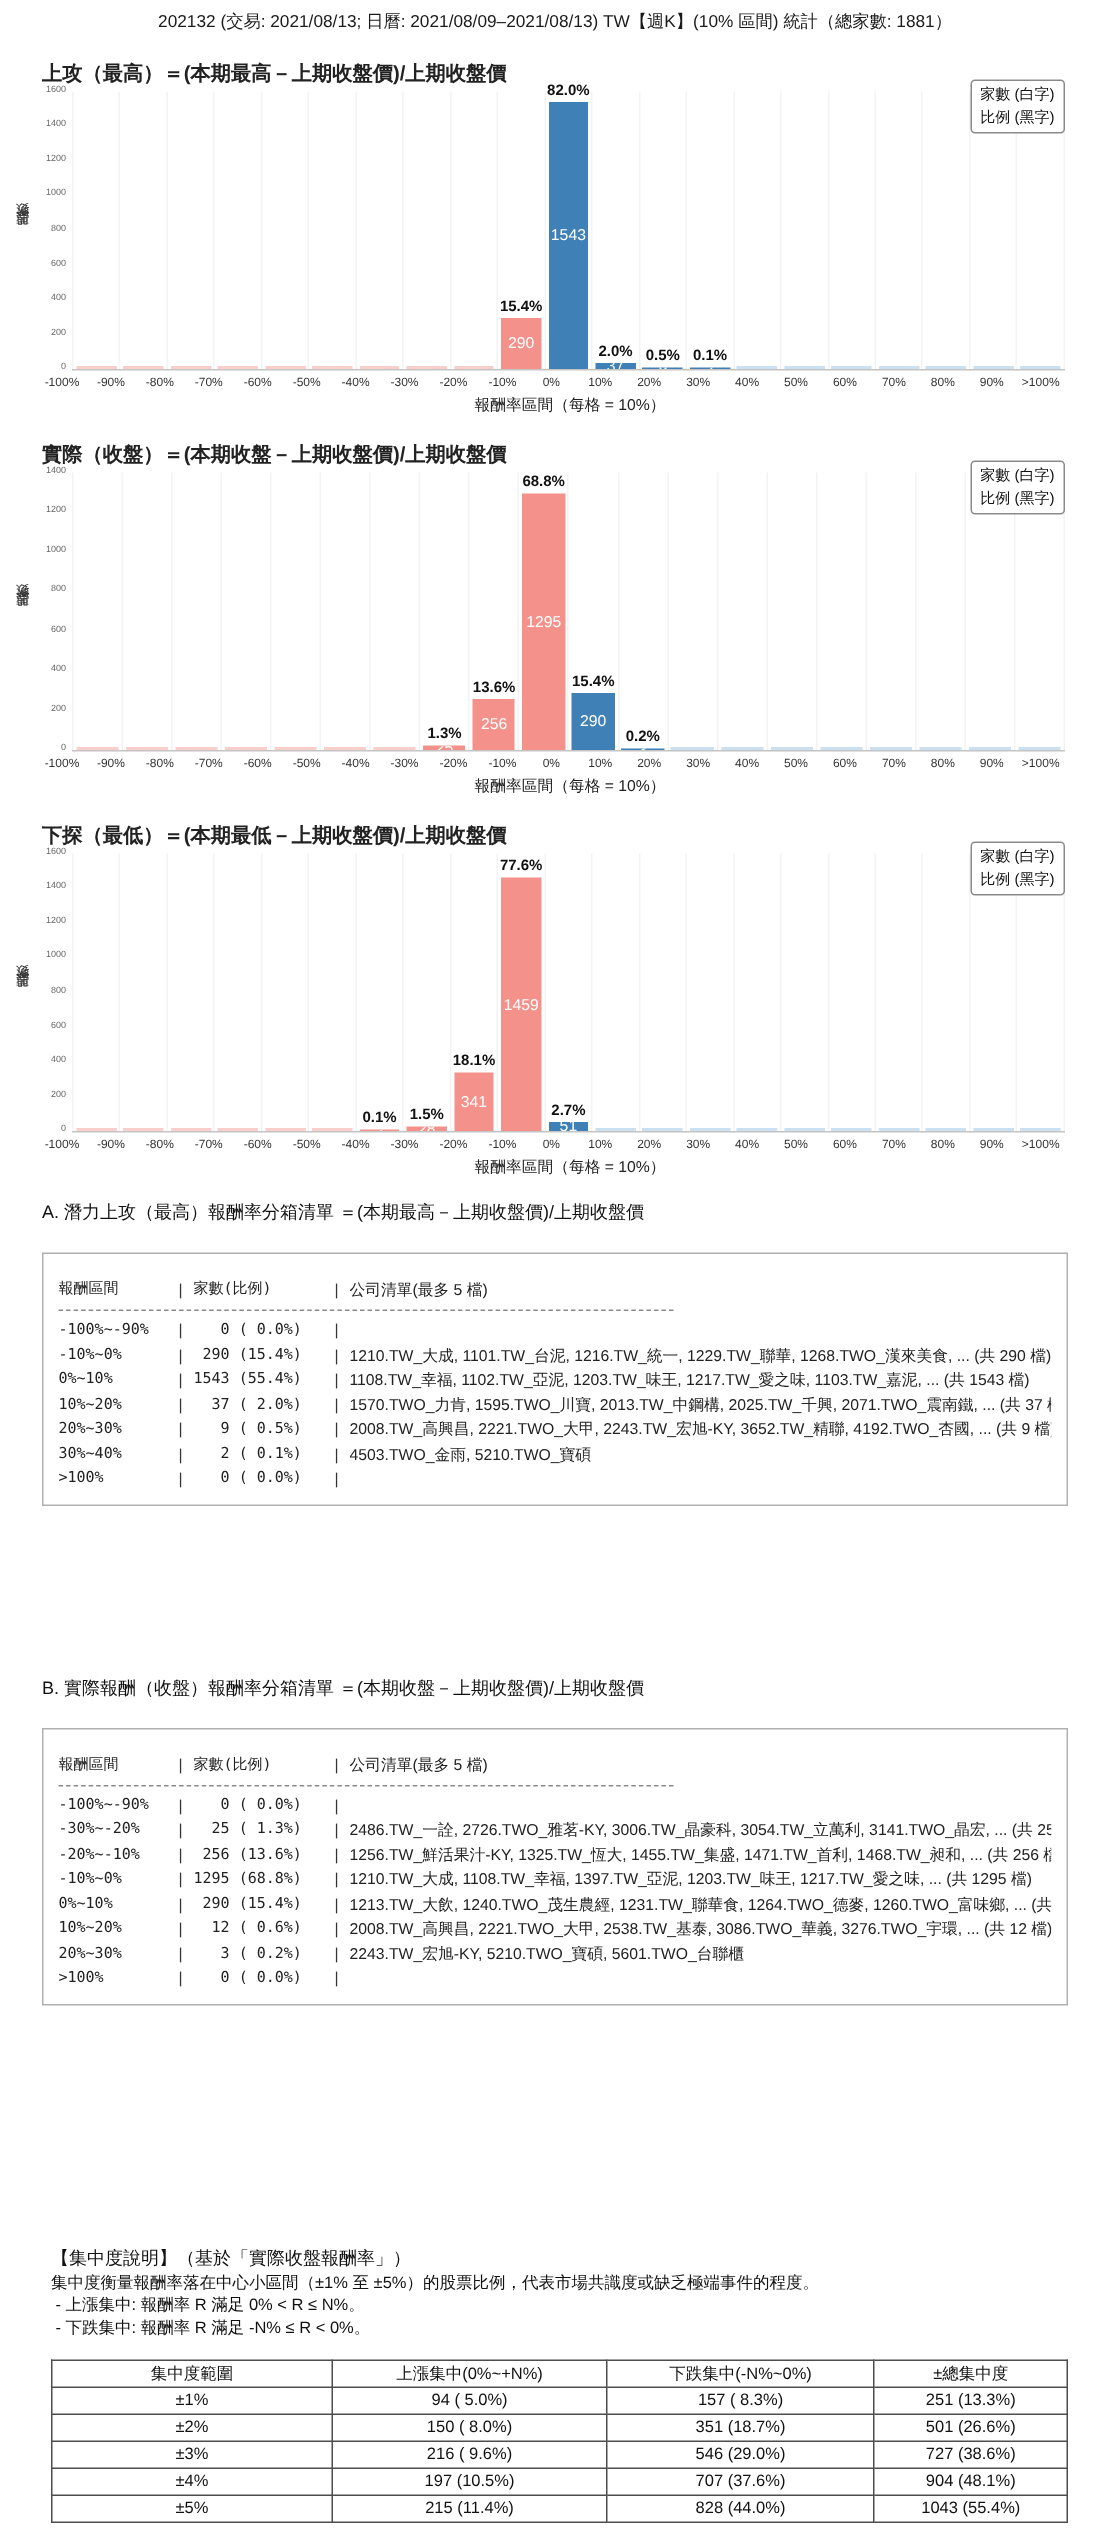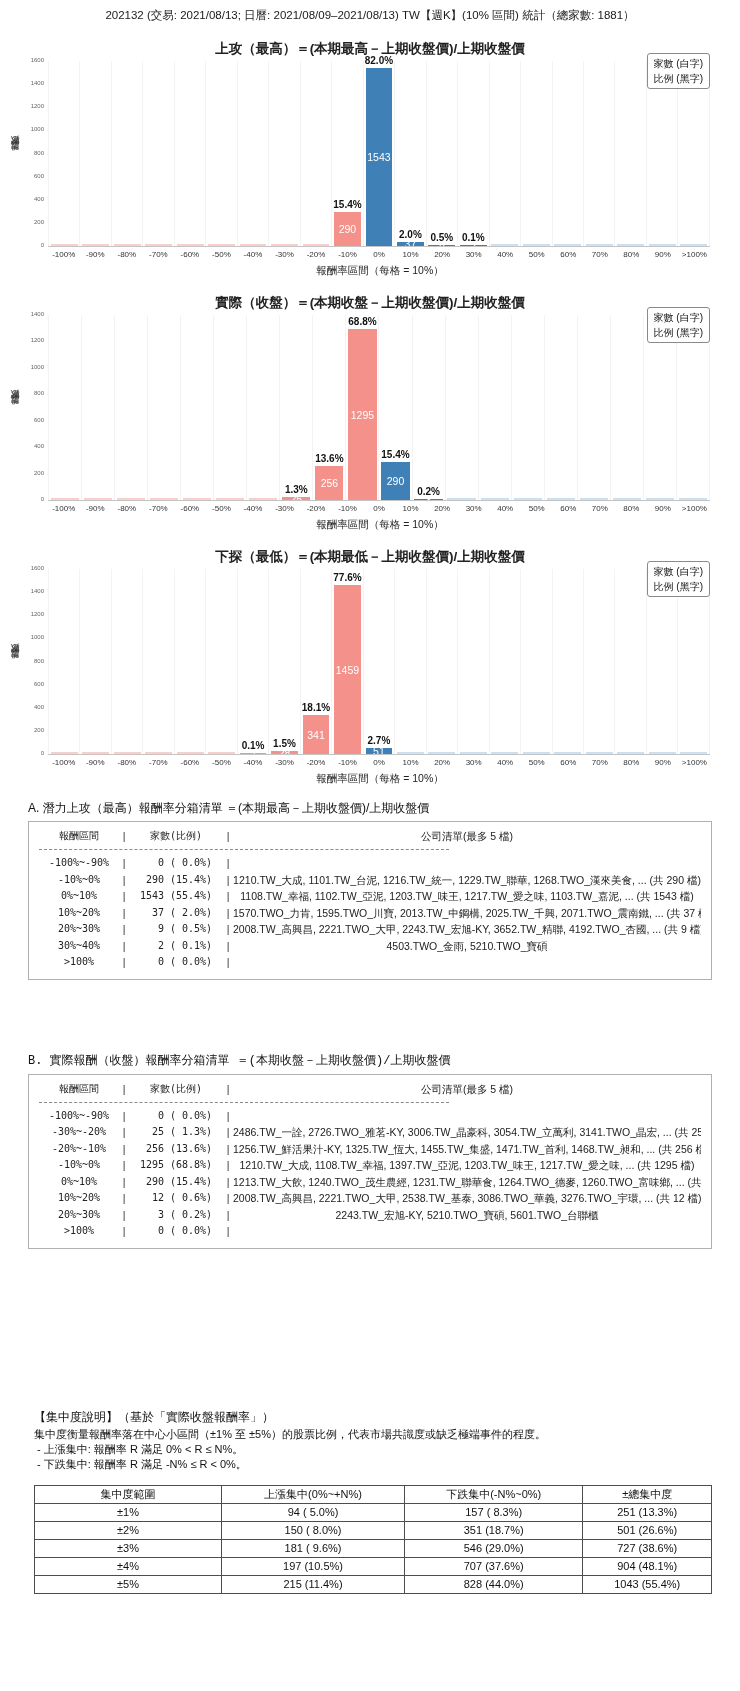--- a/index.html
+++ b/index.html
@@ -2,47 +2,47 @@
 <html><head>
 <meta charset="utf-8">
 <style>
   html,body{margin:0;padding:0;background:#ffffff;}
   body{width:740px;height:1691px;overflow:hidden;position:relative;
        font-family:"Liberation Sans","DejaVu Sans",sans-serif;color:#222;}
   .page-title{padding-top:8px;text-align:center;font-size:11.5px;color:#1a1a1a;line-height:15px;}
 
   
   .chart{position:relative;margin-top:16px;}
-  .chart-title{text-align:center;font-size:13.5px;font-weight:600;color:#222;line-height:20px;}
+  .chart-title{text-align:left;font-size:13.5px;font-weight:600;color:#222;line-height:20px;padding-left:28px;}
   .legend{position:absolute;top:14px;right:30px;border:1px solid #8a8a8a;border-radius:3px;
           background:#fff;padding:2px 6px;font-size:10px;line-height:1.5;color:#111;z-index:3;}
   .chart-body{display:flex;padding:2px 30px 0 8px;}
   .ylab{width:14px;display:flex;align-items:center;justify-content:center;}
   .ylab span{writing-mode:vertical-rl;transform:rotate(180deg);font-size:9px;color:#333;letter-spacing:2px;}
   .ycol{width:26px;position:relative;height:185px;}
   .ytick{position:absolute;right:4px;font-size:6px;color:#666;line-height:7px;}
   .plot{flex:1;position:relative;height:185px;border-bottom:1px solid #c4c4c4;display:flex;align-items:flex-end;}
   .col{flex:1;position:relative;height:100%;border-left:1px solid #f3f3f3;display:flex;align-items:flex-end;justify-content:center;}
   .plot .col:last-child{border-right:1px solid #f3f3f3;}
   .bar{width:88%;position:relative;overflow:hidden;}
   .bar.neg{background:#F4918A;}
   .bar.pos{background:#3F81B7;}
   .count{position:absolute;top:50%;left:50%;transform:translate(-50%,-50%);color:#fff;font-size:10.5px;white-space:nowrap;}
   .pct{position:absolute;left:50%;transform:translateX(-50%);font-size:10px;font-weight:600;color:#111;white-space:nowrap;z-index:2;}
   .stub{width:88%;height:2px;}
   .stub.neg{background:#F8CFCB;}
   .stub.pos{background:#CBE0F1;}
-  .xrow{display:flex;padding:2px 30px 0 48px;}
+  .xrow{display:flex;padding:2px 30px 0 25px;}
   .xrow span{flex:1;text-align:center;font-size:8px;color:#333;line-height:11px;white-space:nowrap;}
   .xtitle{text-align:center;font-size:10.5px;color:#222;margin-top:3px;padding-left:20px;line-height:14px;}
 
   
   .list-heading{margin:16px 28px 0;font-size:12px;color:#111;line-height:15px;}
-  #list-b-heading{margin-top:74px;font-family:Liberation Mono, monospace;}
-  .list-box{margin:5px 28px 0;border:1px solid #ადad;border:1px solid #b0b0b0;padding:5px 10px 8px;background:#fff;text-align:center;}
+  #list-b-heading{margin-top:114px;}
+  .list-box{margin:19px 28px 0;border:1px solid #ადad;border:1px solid #b0b0b0;padding:15px 10px 8px;background:#fff;}
   .lrow{display:flex;font-size:10.5px;line-height:16.5px;color:#222;white-space:nowrap;overflow:hidden;}
   .lrow .rng{width:80px;font-family:"DejaVu Sans Mono","Liberation Mono",monospace;font-size:10px;white-space:pre;flex:none;}
   .lrow .cnt{width:94px;font-family:"DejaVu Sans Mono","Liberation Mono",monospace;font-size:10px;white-space:pre;flex:none;}
   .lrow .sep{width:10px;flex:none;color:#333;}
   .lrow .comp{flex:1;overflow:hidden;}
   .lhead{line-height:18px;}
   .dash{border-top:1px dashed #8a8a8a;width:62%;margin:4px 0 5px;}
 
   
   .conc{margin:160px 34px 0;}
@@ -592,21 +592,21 @@
           <td>251 (13.3%)</td>
         </tr>
         <tr>
           <td>±2%</td>
           <td>150 ( 8.0%)</td>
           <td>351 (18.7%)</td>
           <td>501 (26.6%)</td>
         </tr>
         <tr>
           <td>±3%</td>
-          <td>181 ( 9.6%)</td>
+          <td>216 ( 9.6%)</td>
           <td>546 (29.0%)</td>
           <td>727 (38.6%)</td>
         </tr>
         <tr>
           <td>±4%</td>
           <td>197 (10.5%)</td>
           <td>707 (37.6%)</td>
           <td>904 (48.1%)</td>
         </tr>
         <tr>

